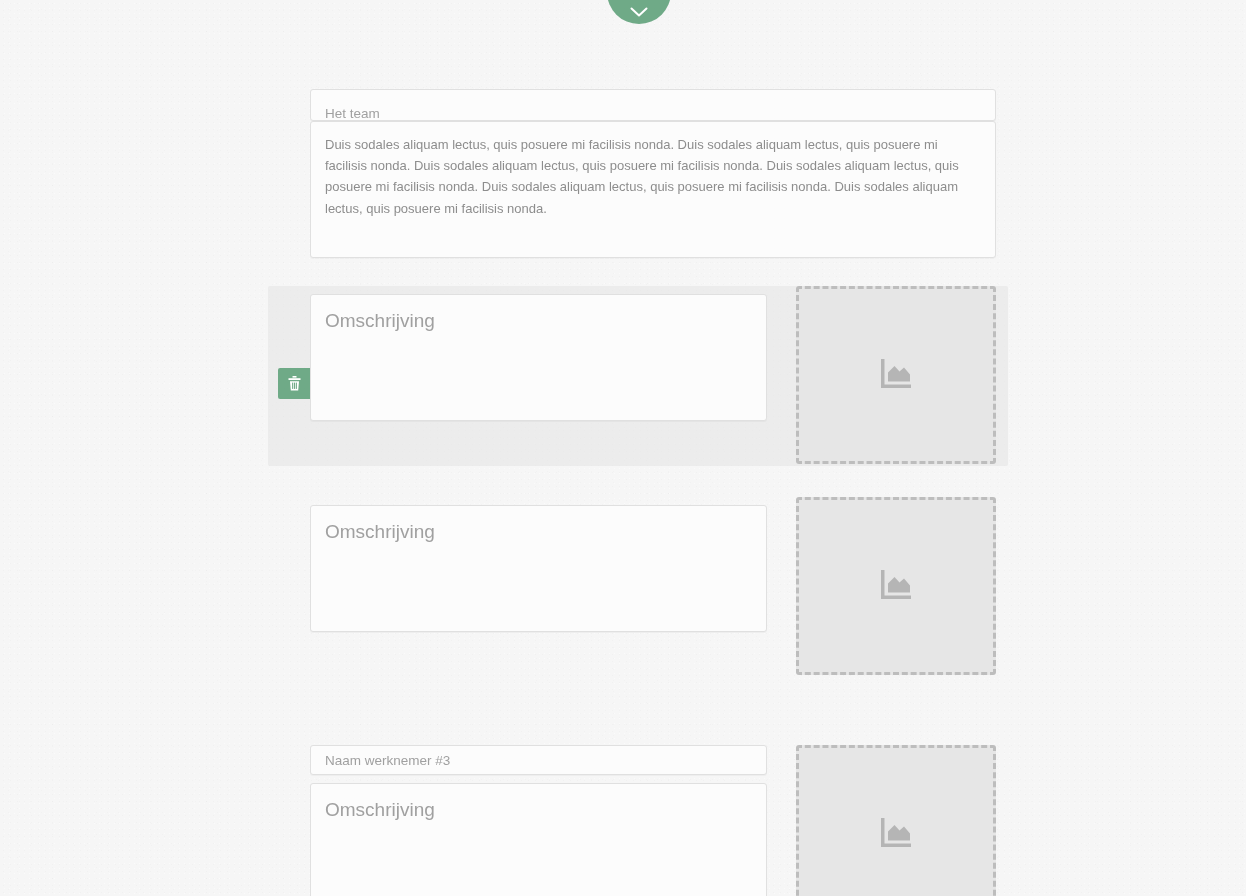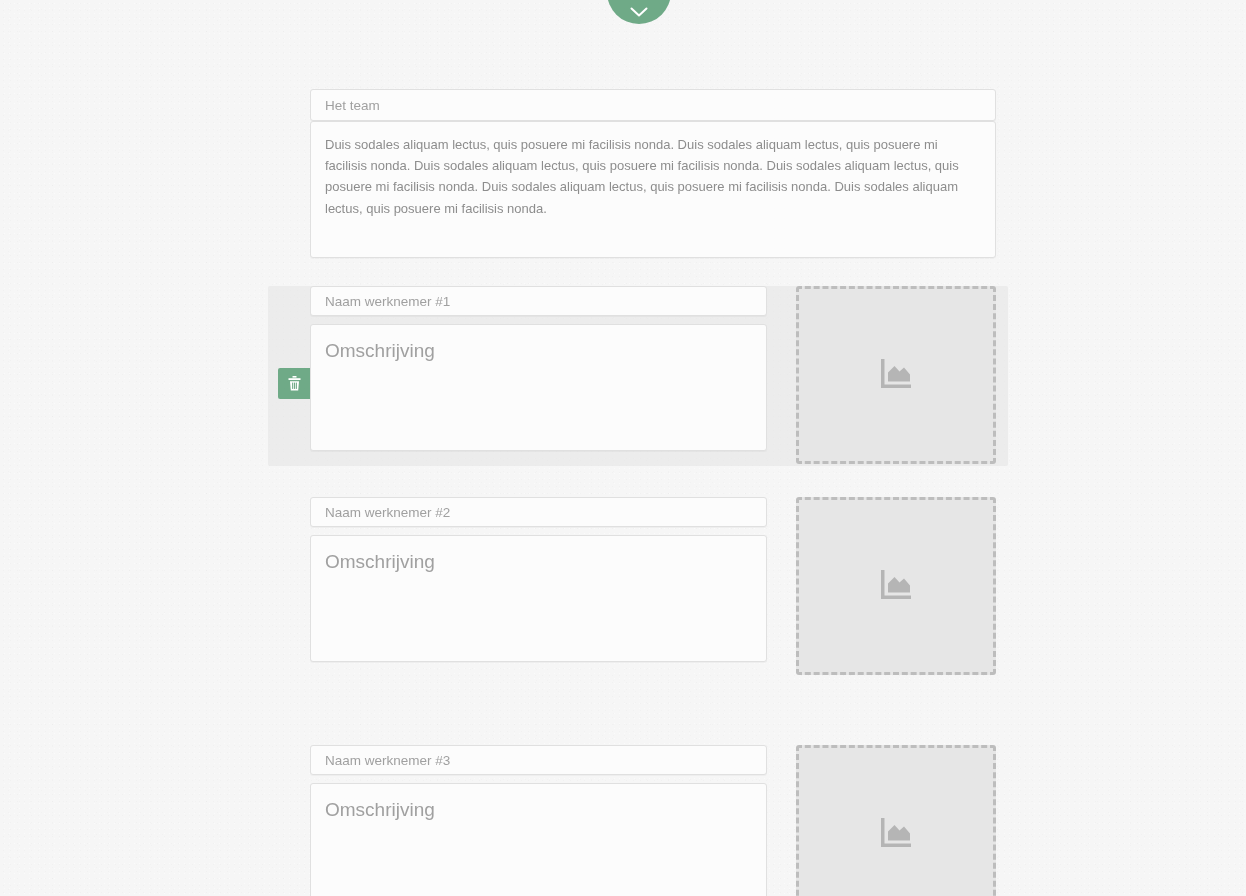--- a/index.html
+++ b/index.html
@@ -68,21 +68,21 @@
 
   
   .team-block {
     position: absolute;
     left: 310px;
     top: 89px;
     width: 686px;
   }
   .team-title {
     height: 32px;
-    padding: 6px 14px;
+    padding: 14px 14px;
     font-size: 13.5px;
   }
   .team-desc {
     height: 137px;
     padding: 12px 14px 12px 14px;
     font-size: 13px;
     color: #8d8d8d;
     line-height: 1.63;
     overflow: hidden;
   }
@@ -176,37 +176,35 @@
 
   <div class="team-block">
     <div class="field team-title placeholder">Het team</div>
     <div class="field team-desc">Duis sodales aliquam lectus, quis posuere mi facilisis nonda. Duis sodales aliquam lectus, quis posuere mi facilisis nonda. Duis sodales aliquam lectus, quis posuere mi facilisis nonda. Duis sodales aliquam lectus, quis posuere mi facilisis nonda. Duis sodales aliquam lectus, quis posuere mi facilisis nonda. Duis sodales aliquam lectus, quis posuere mi facilisis nonda.</div>
   </div>
 
   <div id="members-container">
       <div class="member-row highlighted" style="top: 286px; height: 180px;">
         <div class="member-inner">
           <div class="member-fields">
-            <div class="field member-name placeholder">Naam werknemer #1</div>
             <div class="field member-desc placeholder">Omschrijving</div>
           </div>
           <div class="member-photo">
             <span>
               <svg width="36" height="34" viewBox="0 0 36 34">
                 <path d="M3 1 L3 30 L33 30 L33 26.5 L6.5 26.5 L6.5 1 Z" fill="#b5b5b5"></path>
                 <path d="M10 23.5 L10 14.5 L16.5 8 L21.5 13.5 L26 9.5 L32 16.5 L32 23.5 Z" fill="#b5b5b5"></path>
               </svg>
             </span>
           </div>
         </div>
       </div>
       <div class="member-row" style="top: 497px; height: 180px;">
         <div class="member-inner">
           <div class="member-fields">
-            <div class="field member-name placeholder">Naam werknemer #2</div>
             <div class="field member-desc placeholder">Omschrijving</div>
           </div>
           <div class="member-photo">
             <span>
               <svg width="36" height="34" viewBox="0 0 36 34">
                 <path d="M3 1 L3 30 L33 30 L33 26.5 L6.5 26.5 L6.5 1 Z" fill="#b5b5b5"></path>
                 <path d="M10 23.5 L10 14.5 L16.5 8 L21.5 13.5 L26 9.5 L32 16.5 L32 23.5 Z" fill="#b5b5b5"></path>
               </svg>
             </span>
           </div>

